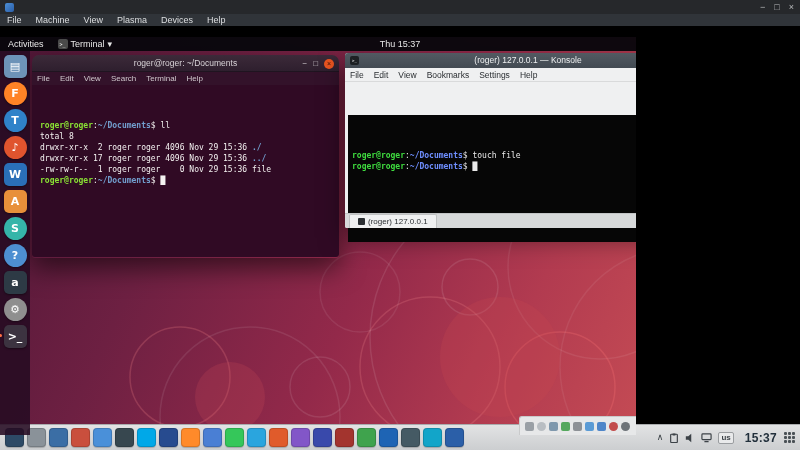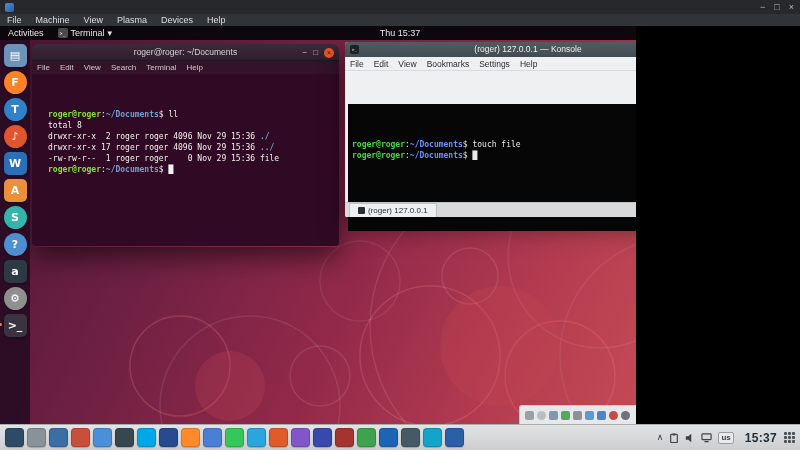--- a/index.html
+++ b/index.html
@@ -10,21 +10,21 @@
   #vbox-titlebar { position:absolute; left:0; top:0; width:800px; height:14px; background:#26282b; display:flex; align-items:center; }
   .vbox-logo { width:9px; height:9px; margin-left:5px; border-radius:2px; background:linear-gradient(135deg,#4d8fd6,#2a5ea8); }
   .vbox-title { position:absolute; left:0; right:0; text-align:center; font-size:9px; color:#d6d7d8; pointer-events:none; }
   .vbox-controls { position:absolute; right:6px; top:0; height:14px; display:flex; gap:9px; align-items:center; font-size:9px; color:#b9bbbd; }
   .vbox-controls span { cursor:default; line-height:14px; }
 
   #vbox-menubar { position:absolute; left:0; top:14px; width:800px; height:12px; background:#303439; display:flex; align-items:center; }
   .vbox-menu-item { font-size:9px; color:#dcdee0; padding:0 7px; line-height:12px; }
 
   
-  #guest { position:absolute; left:0; top:26px; width:636px; height:398px; overflow:hidden;
+  #guest { position:absolute; left:0; top:37px; width:636px; height:398px; overflow:hidden;
            background:linear-gradient(115deg,#4e1636 0%, #6d2042 30%, #93294a 58%, #b23b50 80%, #c44b54 100%); }
   #wallpaper { position:absolute; left:0; top:0; }
 
   
   #guest-topbar { position:absolute; left:0; top:0; width:800px; height:14px; background:rgba(9,7,12,0.97); display:flex; align-items:center; color:#e8e8e8; font-size:9px; z-index:5; }
   #activities { padding:0 8px; line-height:14px; }
   #appmenu { display:flex; align-items:center; gap:3px; padding:0 6px; }
   .appmenu-icon { display:inline-flex; align-items:center; justify-content:center; width:10px; height:10px; background:#4a4a4a; border-radius:2px; color:#fff; font-family:"DejaVu Sans Mono",monospace; font-size:5px; }
   #guest-clock { position:absolute; left:0; right:0; text-align:center; pointer-events:none; }
   #guest-indicators { position:absolute; right:5px; top:0; height:14px; display:flex; align-items:center; gap:5px; }
@@ -39,21 +39,21 @@
 
   
   #gterm { position:absolute; left:32px; top:18px; width:307px; height:203px; border-radius:7px 7px 3px 3px; box-shadow:0 10px 26px rgba(0,0,0,.55); z-index:3; }
   .gterm-header { position:relative; height:17px; background:linear-gradient(#3c2a39,#2e1f2e); border-radius:7px 7px 0 0; border-bottom:1px solid #1f1420; }
   .gterm-title { position:absolute; left:0; right:0; top:0; text-align:center; font-size:8.5px; color:#d8d3d7; line-height:17px; pointer-events:none; }
   .gterm-btns { position:absolute; right:5px; top:0; height:17px; display:flex; align-items:center; gap:6px; }
   .gt-btn { font-size:8px; color:#cfc9ce; line-height:1; cursor:pointer; }
   .gt-close { width:10px; height:10px; border-radius:50%; background:#e95420; color:#3a1205; font-size:7px; display:flex; align-items:center; justify-content:center; }
   .gterm-menubar { height:13px; background:#33122a; display:flex; align-items:center; }
   .tmenu-item { font-size:8px; color:#cfc7cc; padding:0 5px; }
-  .gterm-body { height:172px; background:#300a24; border-radius:0 0 3px 3px; padding:2px 16px; font-family:"DejaVu Sans Mono", monospace; font-size:8px; line-height:11px; white-space:pre; overflow:hidden; }
+  .gterm-body { height:172px; background:#300a24; border-radius:0 0 3px 3px; padding:2px 8px; font-family:"DejaVu Sans Mono", monospace; font-size:8px; line-height:11px; white-space:pre; overflow:hidden; }
   .tline { white-space:pre; }
   .gterm-body .green { color:#8ae234; font-weight:bold; }
   .gterm-body .blue  { color:#729fcf; font-weight:bold; }
   .gterm-body .fg    { color:#f4f2f1; }
 
   
   #konsole { position:absolute; left:345px; top:16px; width:366px; height:175px; box-shadow:0 10px 26px rgba(0,0,0,.5); border-radius:3px 3px 2px 2px; z-index:3; background:#eff0f1; }
   .kons-titlebar { position:relative; height:15px; background:linear-gradient(#525a62,#424a52); border-radius:3px 3px 0 0; }
   .kons-title { position:absolute; left:0; right:0; text-align:center; font-size:8.5px; color:#eef0f1; line-height:15px; pointer-events:none; }
   .kons-app-icon { position:absolute; left:5px; top:3px; width:9px; height:9px; background:#1d2124; border-radius:2px; color:#e8e8e8; font-family:"DejaVu Sans Mono",monospace; font-size:4px; display:flex; align-items:center; justify-content:center; }

